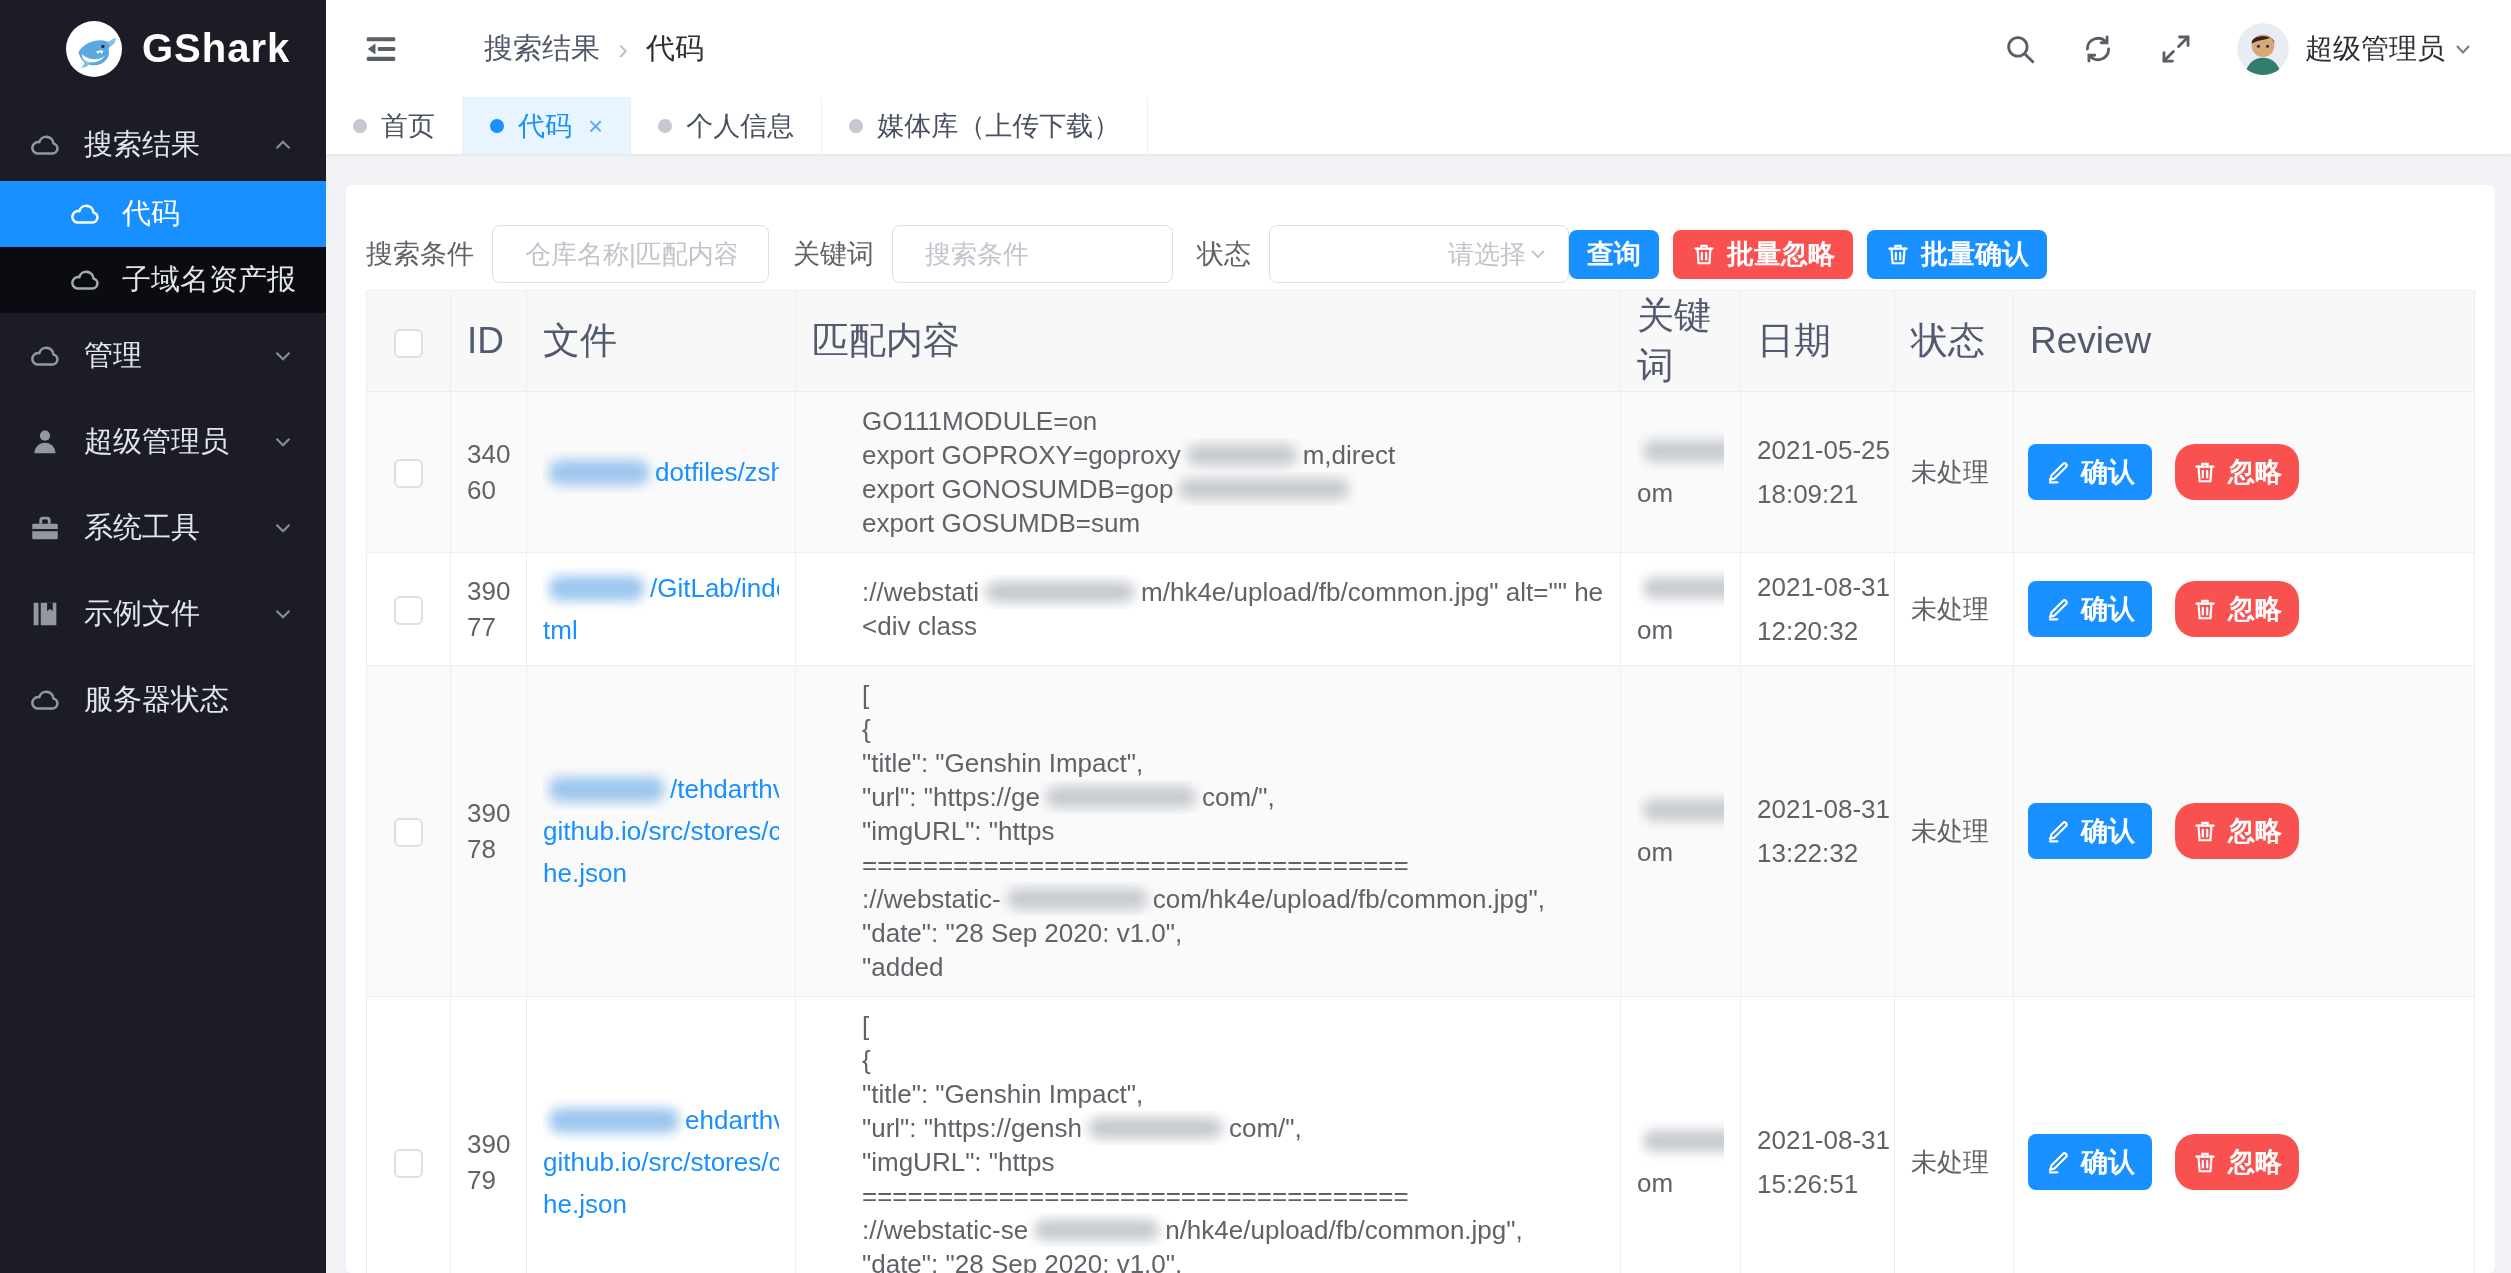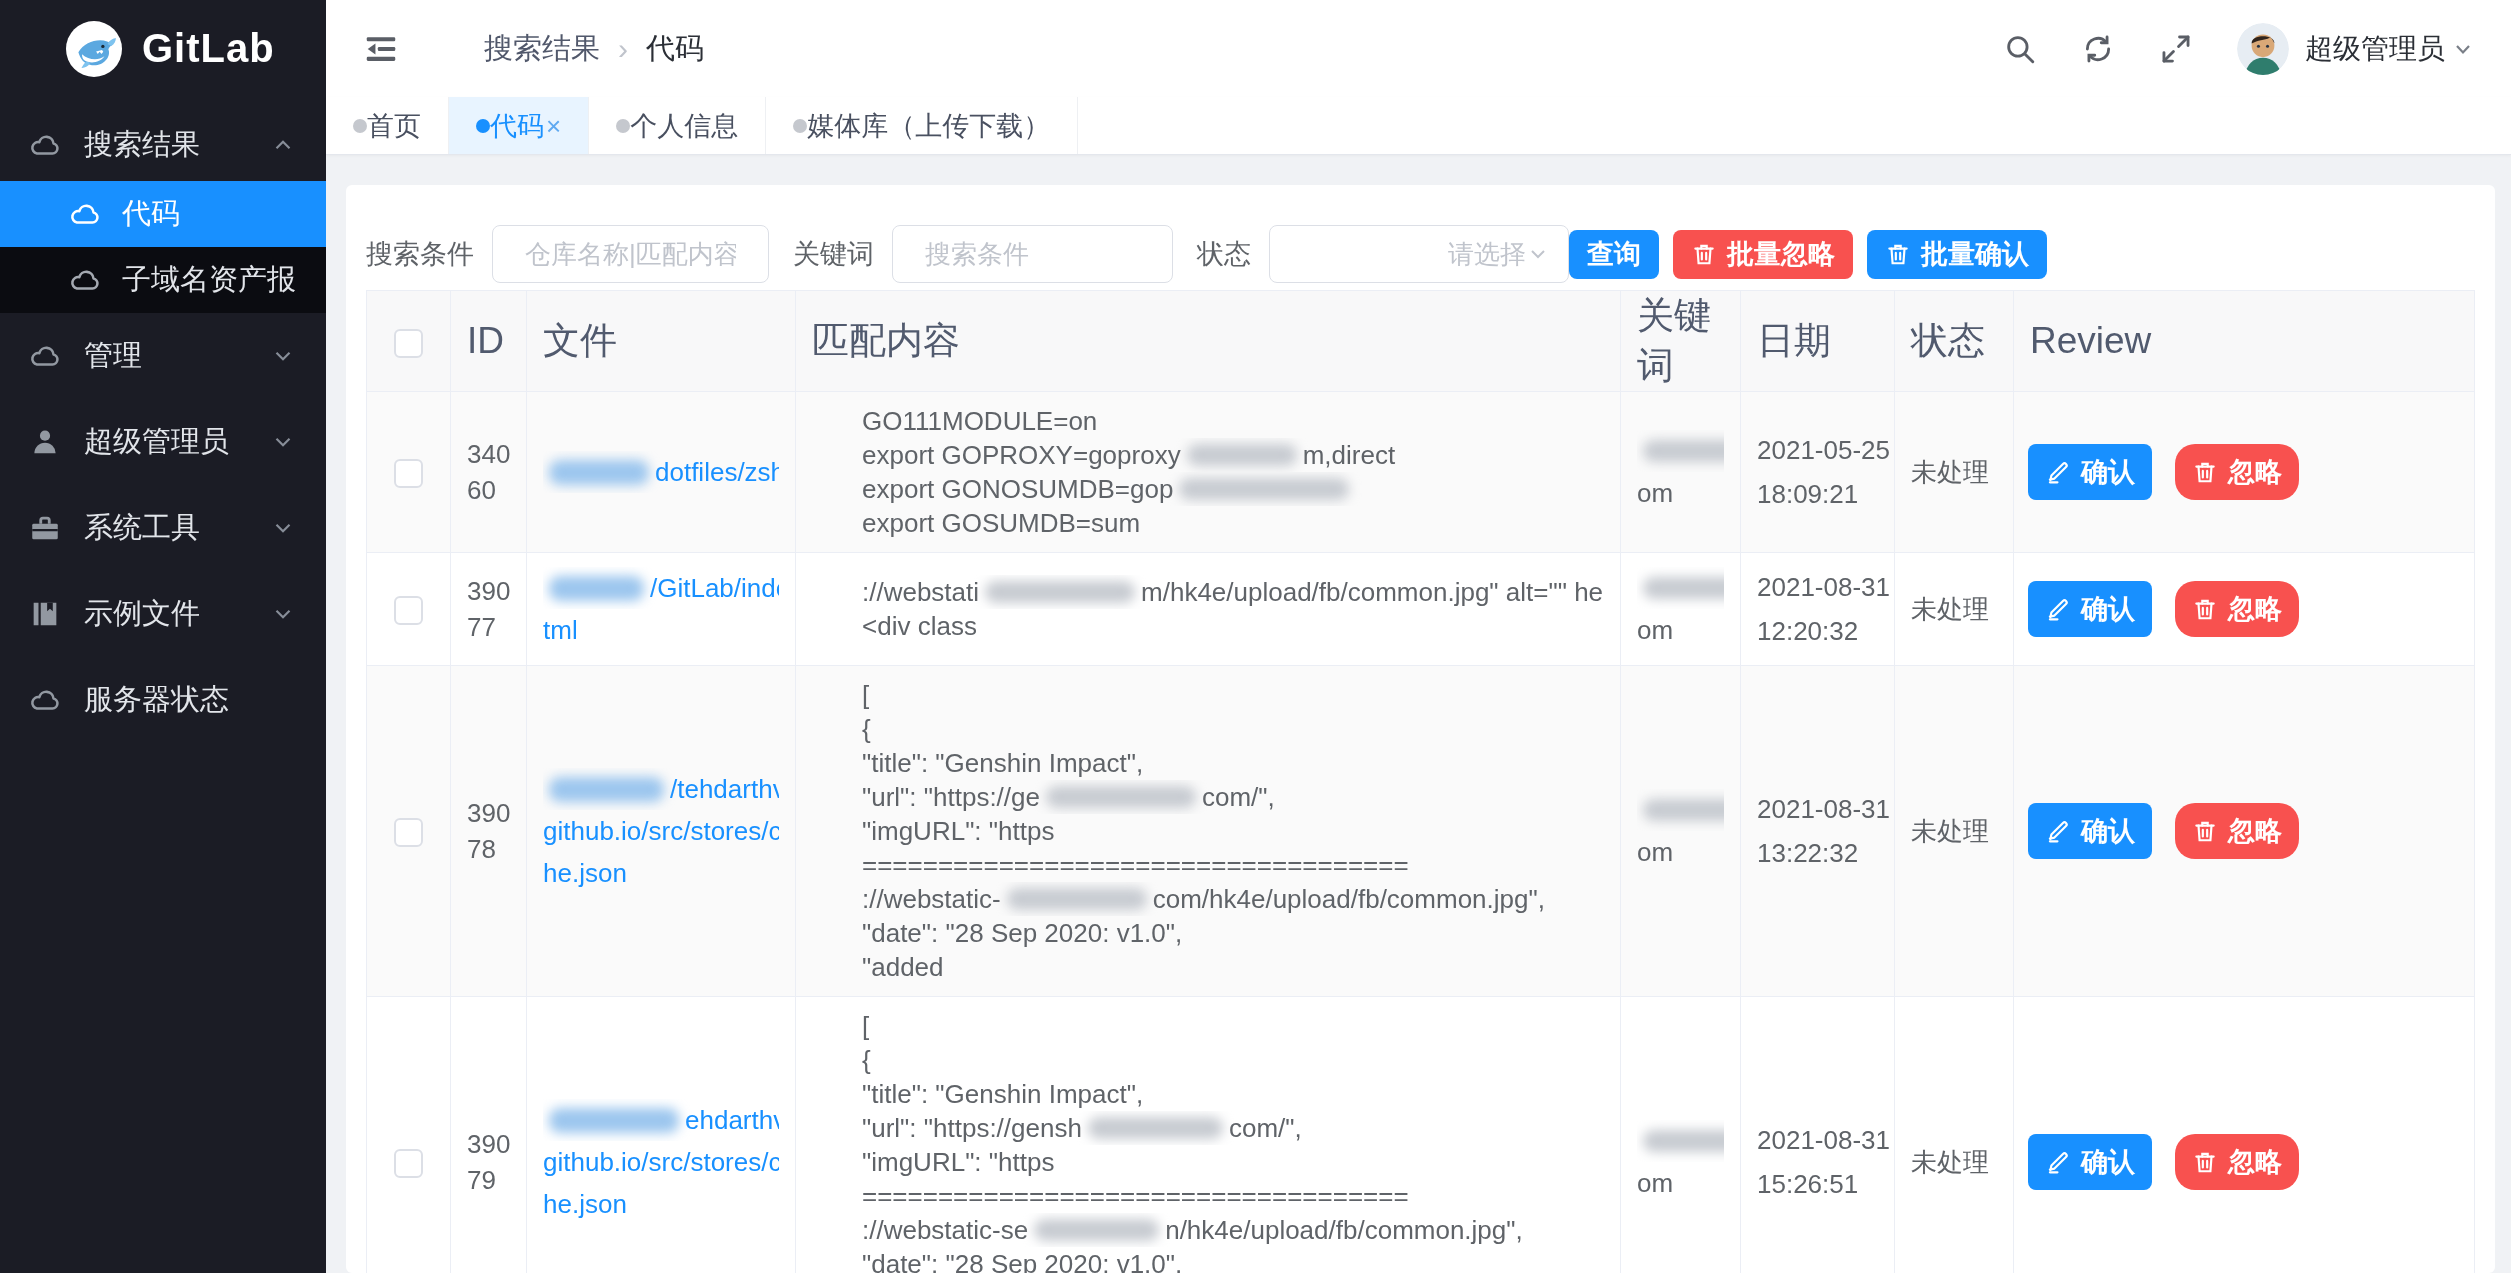--- a/index.html
+++ b/index.html
@@ -32,21 +32,21 @@
   .crumb { color:#51586b; cursor:pointer; }
   .crumb-sep { color:#c0c4cc; margin:0 18px; font-size:30px; }
   .crumb.current { color:#2b2f36; cursor:default; }
   .topbar-spacer { flex:1; }
   .top-icon { width:34px; height:34px; color:#5a5e66; margin-left:44px; cursor:pointer; }
   .avatar { width:52px; height:52px; border-radius:50%; margin-left:44px; overflow:hidden; cursor:pointer; flex-shrink:0; }
   .user-name { font-size:28px; color:#2b2f36; margin-left:16px; cursor:pointer; }
   .caret { width:24px; height:24px; color:#7a7f88; margin-left:6px; }
 
   .tabsbar { height:58px; background:#fff; display:flex; border-bottom:1px solid #e4e7ed; box-shadow:0 1px 3px rgba(0,0,0,.04); flex-shrink:0; }
-  .tab { display:flex; align-items:center; gap:0; padding:0 27px; border-right:1px solid #eef0f3; font-size:27px; color:#495060; cursor:pointer; white-space:nowrap;text-align:right; }
+  .tab { display:flex; align-items:center; gap:14px; padding:0 27px; border-right:1px solid #eef0f3; font-size:27px; color:#495060; cursor:pointer; white-space:nowrap;text-align:right; }
   .tab .dot { width:14px; height:14px; border-radius:50%; background:#c5c8ce; }
   .tab.active { background:#e8f4ff; color:#1890ff; }
   .tab.active .dot { background:#1890ff; }
   .tab-close { font-size:26px; color:#5fa9f1; margin-left:2px; line-height:1; }
 
   .content { flex:1; padding:30px 16px 0 20px; overflow:hidden; }
   .card { background:#fff; border-radius:6px; height:100%; padding:40px 20px 0 20px; overflow:hidden; }
 
   
   .filter-row { display:flex; align-items:center; }
@@ -92,21 +92,21 @@
     <div class="logo-circle">
       <svg viewBox="0 0 48 48" width="50" height="50">
         <path fill="#5ba8e0" d="M9 27c7-12 25-15 33-7-2 1-3.4 2.2-4.2 4.2C41 32 32 41 22 39.5 14 38.3 10.8 33 9 27z"></path>
         <path fill="#7ec3ef" d="M40.5 21c3-1.6 4.5-4.6 4.5-7.6-3.8.8-6.8 2.8-7.9 5.7z"></path>
         <path fill="#7ec3ef" d="M20 38c-2 3-5 4.4-8 4.2 1.4-3.4 3.6-5.8 6.4-6.8z"></path>
         <path fill="#ffffff" d="M12.5 29c6 5.6 15.5 6.6 21.5 2-4 6-13.5 7.6-19.3 3.8-1.9-1.3-2.2-3.6-2.2-5.8z"></path>
         <circle cx="32.5" cy="21.5" r="1.6" fill="#1c2a36"></circle>
         <path fill="#ffffff" d="M26 26.5l1.6 2.2 1.8-2 1.8 2 1.7-2.1-1.2-1.6z"></path>
       </svg>
     </div>
-    <span class="logo-text">GitLab</span>
+    <span class="logo-text">GShark</span>
   </div>
 
   <nav class="menu">
     <div class="menu-item first">
       <svg class="mi-icon" viewBox="0 0 24 24" fill="none" stroke="currentColor" stroke-width="1.8" stroke-linejoin="round">
           <path d="M6.3 18h11a3.6 3.6 0 0 0 .7-7.1 5.1 5.1 0 0 0-10-.9A4 4 0 0 0 6.3 18z"></path>
         </svg>
       <span class="mi-label">搜索结果</span>
       <svg class="mi-chevron" viewBox="0 0 24 24" fill="none" stroke="currentColor" stroke-width="2">
           <polyline points="6 15 12 9 18 15"></polyline>

